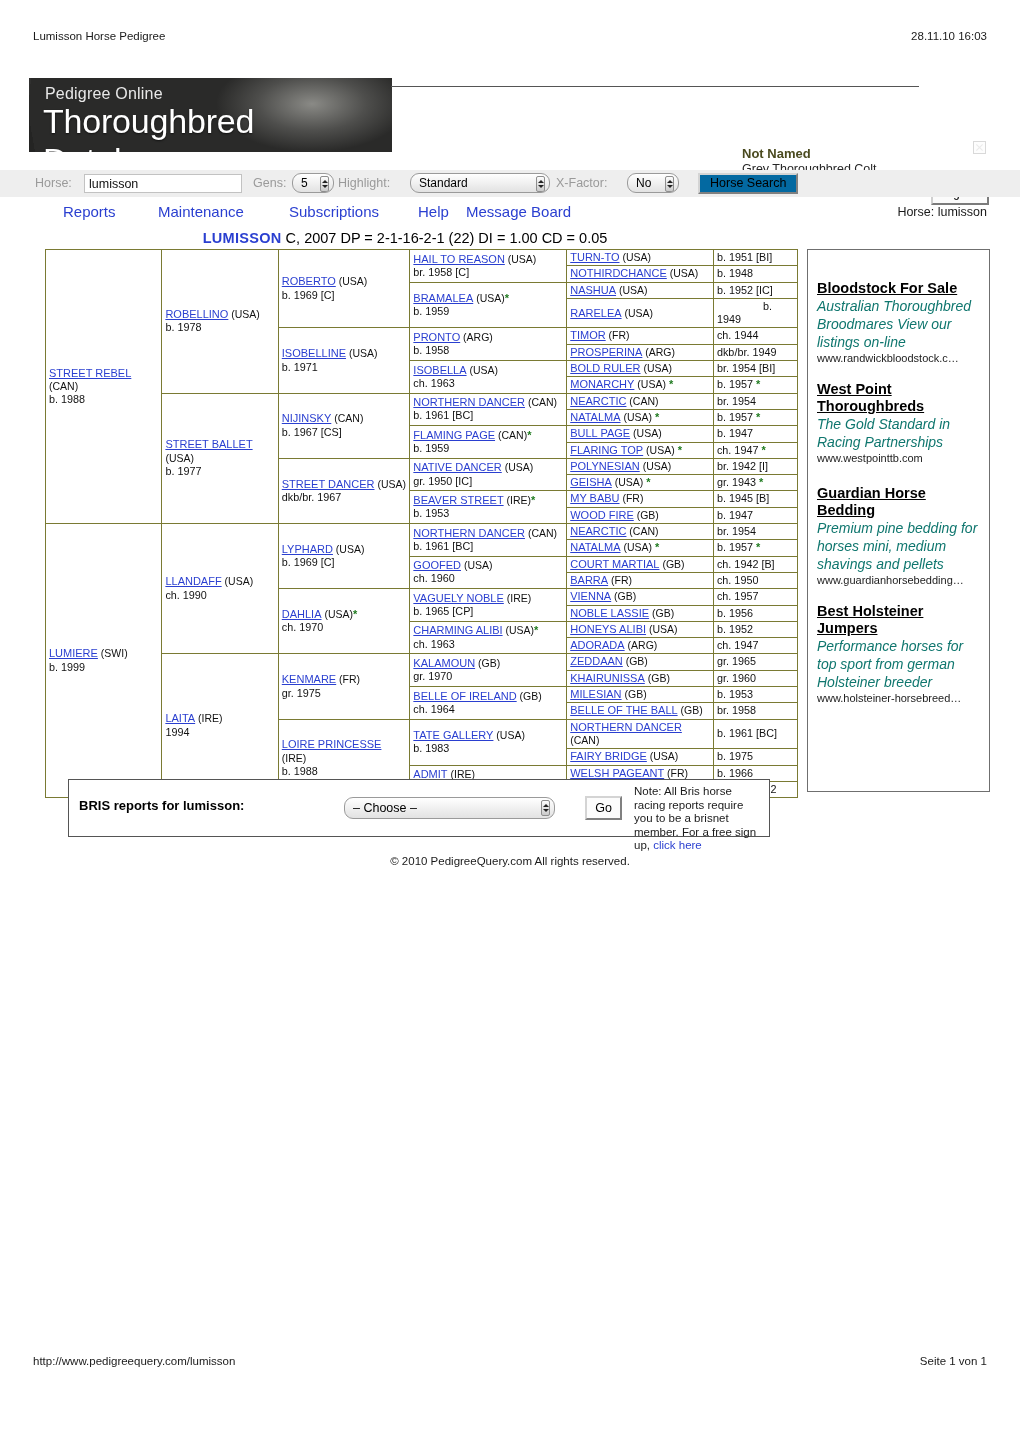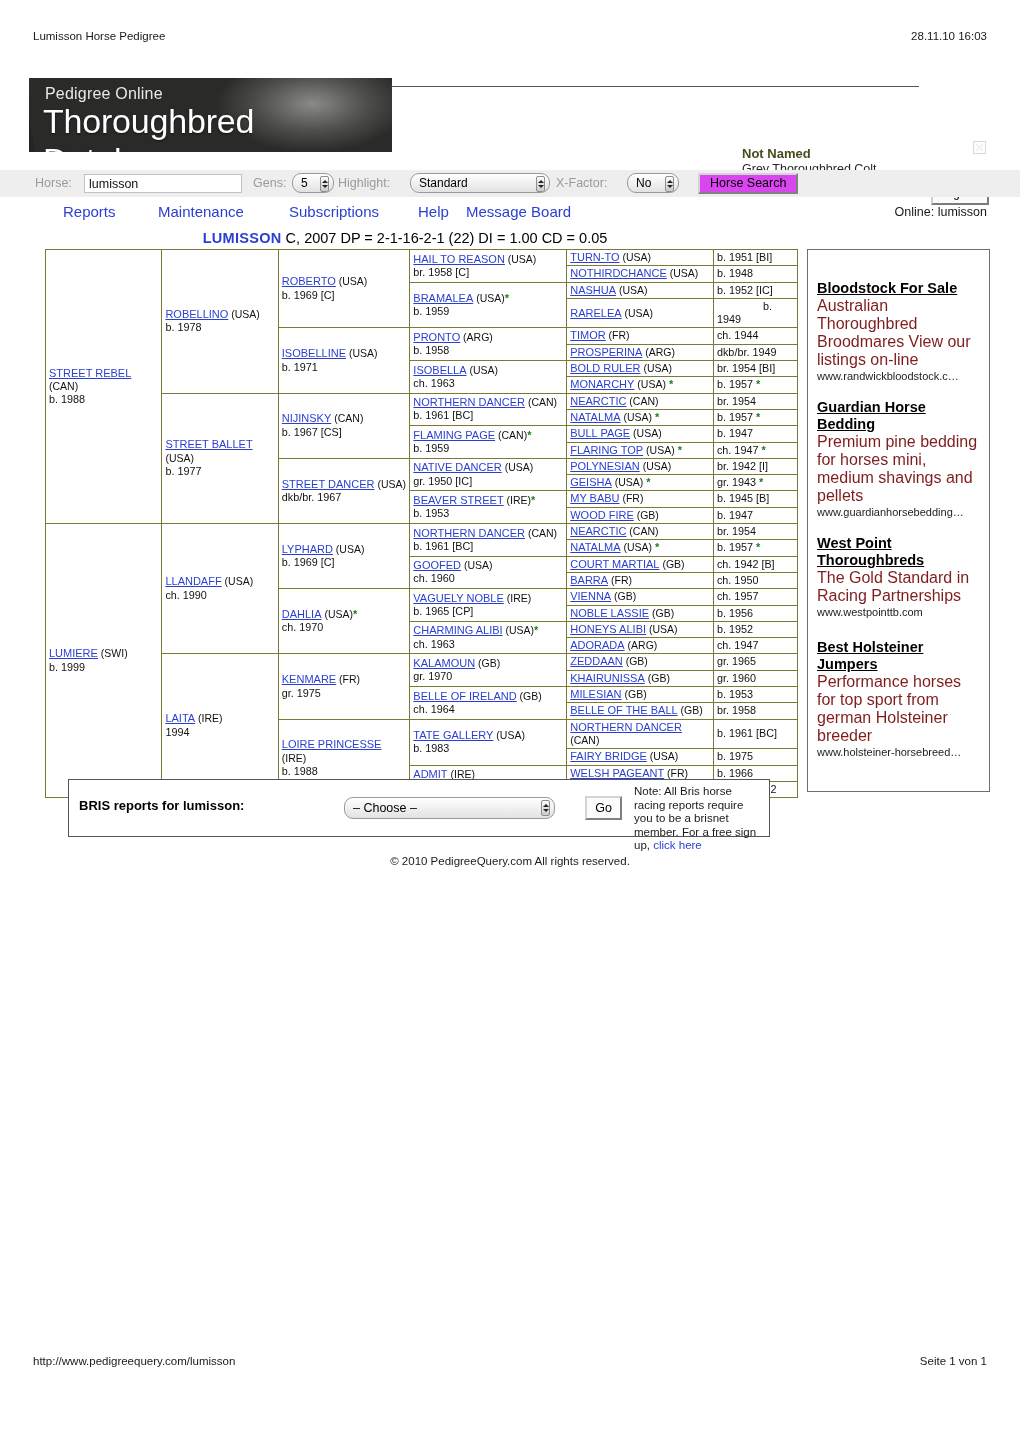--- a/index.html
+++ b/index.html
@@ -124,21 +124,21 @@
   .sel .arrows:before { top:3px; border-bottom:3px solid #222; }
   .sel .arrows:after  { bottom:3px; border-top:3px solid #222; }
 
   #sel-gens      { left:292px; top:173px; width:42px; }
   #sel-highlight { left:410px; top:173px; width:140px; }
   #sel-xfactor   { left:627px; top:173px; width:52px; }
 
   .search-btn {
     position:absolute; left:698px; top:173px;
     height:21px; padding:0 10px;
-    border:2px outset #d4d4d4; background:#d946ef;
+    border:2px outset #d4d4d4; background:#0369a1;
     font-size:12.5px; color:#000; line-height:17px;
   }
 
   
   .nav { position:absolute; left:0; top:203px; width:1020px; height:22px; }
   .nav a {
     position:absolute; top:0;
     color:#2a3fd0; font-size:15px; text-decoration:none;
   }
   #nav-0 { left:63px;  }
@@ -194,22 +194,23 @@
     background:#fff;
     padding:8px 7px 0 9px;
   }
   .ad { margin-bottom:16px; }
   .ad .ad-title {
     font-size:14.5px; font-weight:bold; color:#000;
     text-decoration:underline; line-height:17px;
     display:block;
   }
   .ad .ad-body {
-    font-size:16px; color:#7f1d1d; line-height:18px;
+    font-size:14px; color:#0f766e; line-height:18px;
     display:block;
+    font-style:italic;
   }
   .ad .ad-url {
     font-size:11px; color:#1c1c1c; line-height:14px;
     display:block; white-space:nowrap; overflow:hidden;
   }
   #ad-0 { padding-top:22px; }
   #ad-1 { margin-bottom:20px; }
   #ad-3 { margin-bottom:0; }
 
   
@@ -299,21 +300,21 @@
 </div>
 
 <button class="search-btn">Horse Search</button>
 
 <div class="nav">
   <a id="nav-0" href="#">Reports</a>
   <a id="nav-1" href="#">Maintenance</a>
   <a id="nav-2" href="#">Subscriptions</a>
   <a id="nav-3" href="#">Help</a>
   <a id="nav-4" href="#">Message Board</a>
-  <span class="horse-label">Online: lumisson</span>
+  <span class="horse-label">Horse: lumisson</span>
 </div>
 
 <div class="title-line">
   <span class="hname">LUMISSON</span><span> C, 2007 DP = 2-1-16-2-1 (22) DI = 1.00   CD = 0.05</span>
 </div>
 
 <table class="ped">
   <tbody id="ped-body">
       <tr>
         <td class="g1" rowspan="16"><a class="hn" href="#">STREET REBEL</a><span class="sfx"> (CAN)</span><span class="dob">b. 1988</span></td>
@@ -475,29 +476,29 @@
       </tr>
     </tbody>
 </table>
 
 <div class="ads">
   <div class="ad" id="ad-0">
     <a class="ad-title" href="#">Bloodstock For Sale</a>
     <span class="ad-body">Australian Thoroughbred Broodmares View our listings on-line</span>
     <span class="ad-url">www.randwickbloodstock.c…</span>
   </div>
+  <div class="ad" id="ad-1">
+    <a class="ad-title" href="#">West Point Thoroughbreds</a>
+    <span class="ad-body">The Gold Standard in Racing Partnerships</span>
+    <span class="ad-url">www.westpointtb.com</span>
+  </div>
   <div class="ad" id="ad-2">
     <a class="ad-title" href="#">Guardian Horse Bedding</a>
     <span class="ad-body">Premium pine bedding for horses mini, medium shavings and pellets</span>
     <span class="ad-url">www.guardianhorsebedding…</span>
-  </div>
-  <div class="ad" id="ad-1">
-    <a class="ad-title" href="#">West Point Thoroughbreds</a>
-    <span class="ad-body">The Gold Standard in Racing Partnerships</span>
-    <span class="ad-url">www.westpointtb.com</span>
   </div>
   <div class="ad" id="ad-3">
     <a class="ad-title" href="#">Best Holsteiner Jumpers</a>
     <span class="ad-body">Performance horses for top sport from german Holsteiner breeder</span>
     <span class="ad-url">www.holsteiner-horsebreed…</span>
   </div>
 </div>
 
 <div class="bris">
   <span class="blabel">BRIS reports for lumisson:</span>

